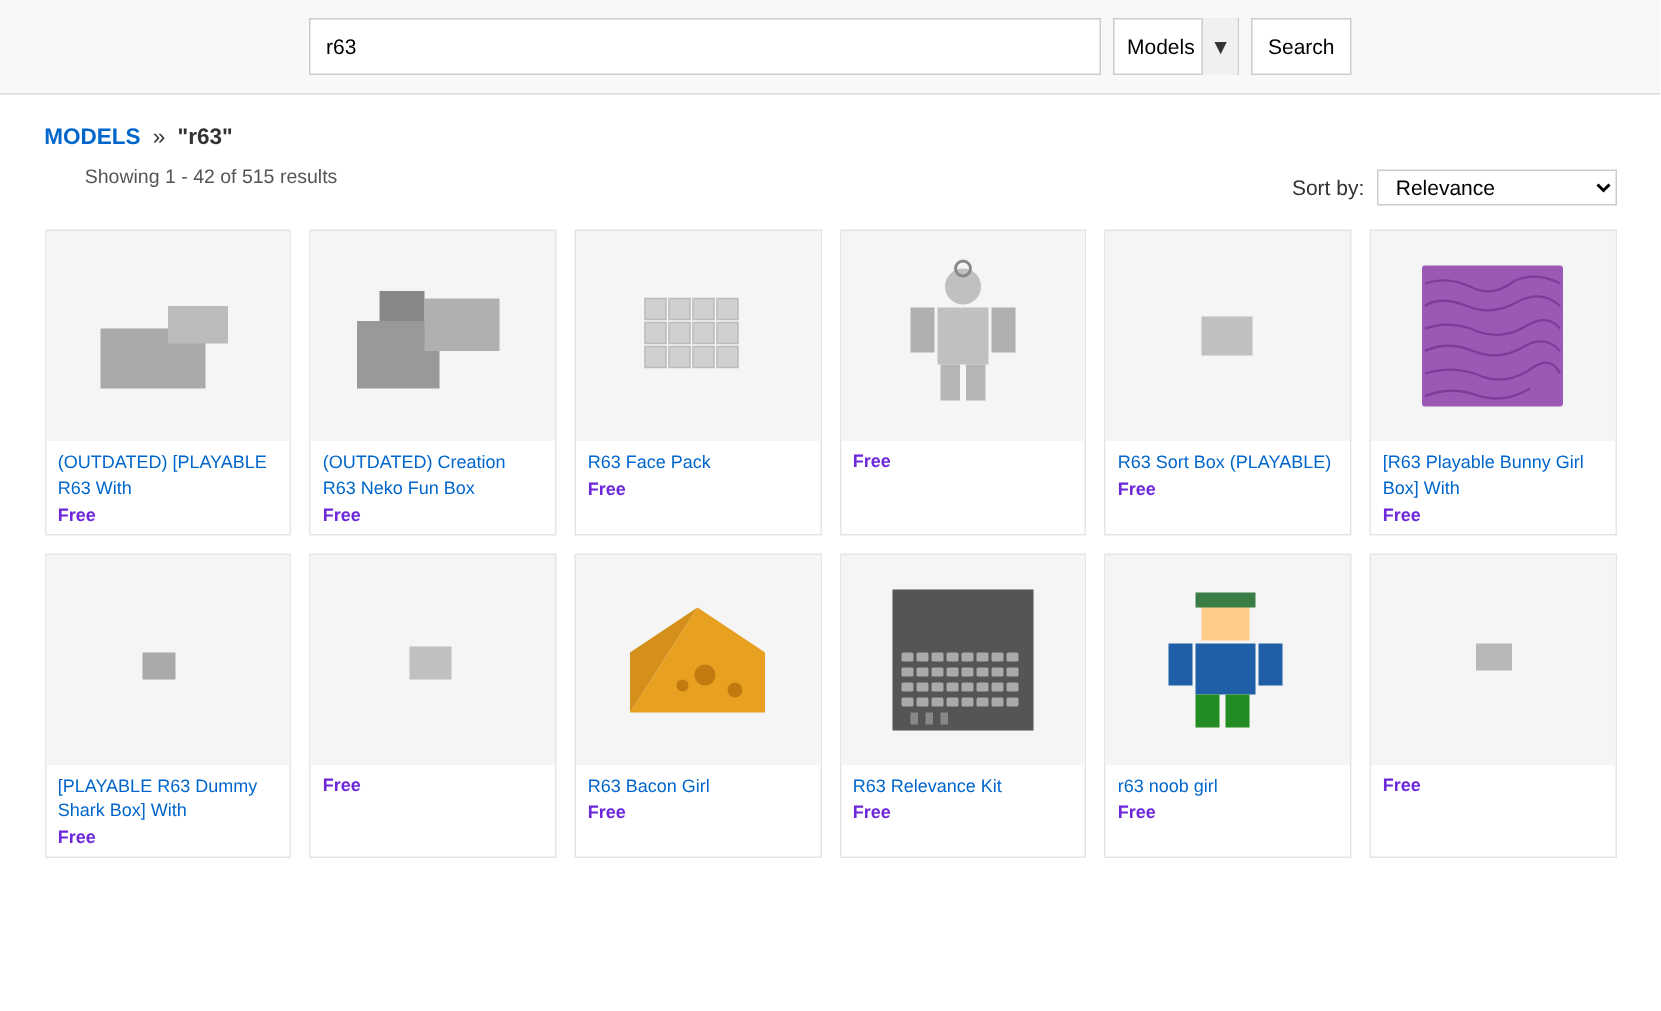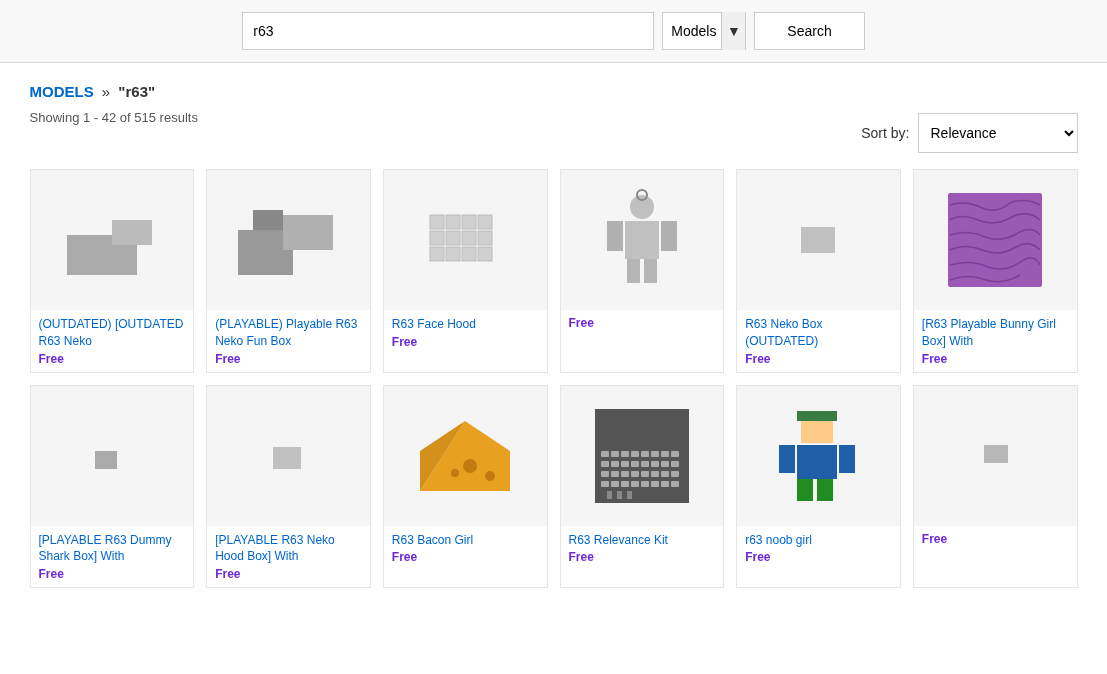--- a/index.html
+++ b/index.html
@@ -12,21 +12,21 @@
     .top-bar {
       background: #f8f8f8;
       border-bottom: 1px solid #ddd;
       padding: 12px 0;
       display: flex;
       justify-content: center;
       align-items: center;
       gap: 8px;
     }
     .search-input {
-      width: 412px;
+      width: 528px;
       height: 38px;
       border: 1px solid #ccc;
       padding: 0 10px;
       font-size: 14px;
       outline: none;
     }
     .search-dropdown-wrapper {
       display: flex;
       align-items: center;
       border: 1px solid #ccc;
@@ -51,21 +51,21 @@
       justify-content: center;
       width: 24px;
       height: 38px;
       border-left: 1px solid #ccc;
       background: #f0f0f0;
       pointer-events: none;
       margin-left: -24px;
     }
     .search-button {
       height: 38px;
-      padding: 0 32px;
+      padding: 0 10px;
       background: #fff;
       border: 1px solid #ccc;
       font-size: 14px;
       cursor: pointer;
       font-weight: normal;
     }
     .content {
       max-width: 1080px;
       margin: 0 auto;
       padding: 20px 16px;
@@ -84,35 +84,36 @@
       margin: 0 4px;
     }
     .breadcrumb .current {
       color: #333;
       font-weight: bold;
     }
     .results-info {
       font-size: 13px;
       color: #555;
       margin-bottom: 16px;
+      margin-left: 27px;
     }
     .sort-bar {
       display: flex;
       align-items: center;
       justify-content: flex-end;
       margin-bottom: 16px;
       margin-top: -28px;
     }
     .sort-label {
       font-size: 14px;
       color: #333;
       margin-right: 8px;
     }
     .sort-select {
-      height: 40px;
+      height: 24px;
       border: 1px solid #ccc;
       padding: 0 8px;
       font-size: 14px;
       background: #fff;
       cursor: pointer;
       min-width: 160px;
     }
     .grid {
       display: grid;
       grid-template-columns: repeat(6, 1fr);
@@ -188,35 +189,35 @@
   <div class="grid">
 
     <div class="card">
       <div class="card-thumb">
         <svg width="110" height="110" viewBox="0 0 110 110">
           <rect x="10" y="50" width="70" height="40" fill="#aaa"></rect>
           <rect x="55" y="35" width="40" height="25" fill="#bbb"></rect>
         </svg>
       </div>
       <div class="card-info">
-        <div class="card-title">(OUTDATED) [OUTDATED R63 Neko</div>
+        <div class="card-title">(OUTDATED) [PLAYABLE R63 With</div>
         <div class="card-price">Free</div>
       </div>
     </div>
 
     <div class="card">
       <div class="card-thumb">
         <svg width="110" height="110" viewBox="0 0 110 110">
           <rect x="5" y="45" width="55" height="45" fill="#999"></rect>
           <rect x="50" y="30" width="50" height="35" fill="#b0b0b0"></rect>
           <rect x="20" y="25" width="30" height="20" fill="#888"></rect>
         </svg>
       </div>
       <div class="card-info">
-        <div class="card-title">(PLAYABLE) Playable R63 Neko Fun Box</div>
+        <div class="card-title">(OUTDATED) Creation R63 Neko Fun Box</div>
         <div class="card-price">Free</div>
       </div>
     </div>
 
     <div class="card">
       <div class="card-thumb">
         <svg width="110" height="110" viewBox="0 0 110 110">
 
           <g fill="#d0d0d0" stroke="#bbb" stroke-width="1">
             <rect x="20" y="30" width="14" height="14"></rect>
@@ -228,21 +229,21 @@
             <rect x="52" y="46" width="14" height="14"></rect>
             <rect x="68" y="46" width="14" height="14"></rect>
             <rect x="20" y="62" width="14" height="14"></rect>
             <rect x="36" y="62" width="14" height="14"></rect>
             <rect x="52" y="62" width="14" height="14"></rect>
             <rect x="68" y="62" width="14" height="14"></rect>
           </g>
         </svg>
       </div>
       <div class="card-info">
-        <div class="card-title">R63 Face Hood</div>
+        <div class="card-title">R63 Face Pack</div>
         <div class="card-price">Free</div>
       </div>
     </div>
 
     <div class="card">
       <div class="card-thumb">
         <svg width="110" height="110" viewBox="0 0 110 110">
 
           <circle cx="55" cy="22" r="12" fill="#c0c0c0"></circle>
           <rect x="38" y="36" width="34" height="38" fill="#c0c0c0"></rect>
@@ -259,21 +260,21 @@
       </div>
     </div>
 
     <div class="card">
       <div class="card-thumb">
         <svg width="110" height="110" viewBox="0 0 110 110">
           <rect x="38" y="42" width="34" height="26" fill="#c0c0c0"></rect>
         </svg>
       </div>
       <div class="card-info">
-        <div class="card-title">R63 Neko Box (OUTDATED)</div>
+        <div class="card-title">R63 Sort Box (PLAYABLE)</div>
         <div class="card-price">Free</div>
       </div>
     </div>
 
     <div class="card">
       <div class="card-thumb">
         <svg width="110" height="110" viewBox="0 0 110 110">
           <rect x="8" y="8" width="94" height="94" fill="#9b59b6" rx="2"></rect>
 
           <g stroke="#7d3c98" stroke-width="1.5" fill="none">
@@ -304,21 +305,20 @@
       </div>
     </div>
 
     <div class="card">
       <div class="card-thumb">
         <svg width="110" height="110" viewBox="0 0 110 110">
           <rect x="40" y="46" width="28" height="22" fill="#c0c0c0"></rect>
         </svg>
       </div>
       <div class="card-info">
-        <div class="card-title">[PLAYABLE R63 Neko Hood Box] With</div>
         <div class="card-price">Free</div>
       </div>
     </div>
 
     <div class="card">
       <div class="card-thumb">
         <svg width="110" height="110" viewBox="0 0 110 110">
 
           <polygon points="10,90 100,90 100,50 55,20" fill="#e8a020"></polygon>
           <polygon points="10,90 55,20 10,50" fill="#d4901a"></polygon>

